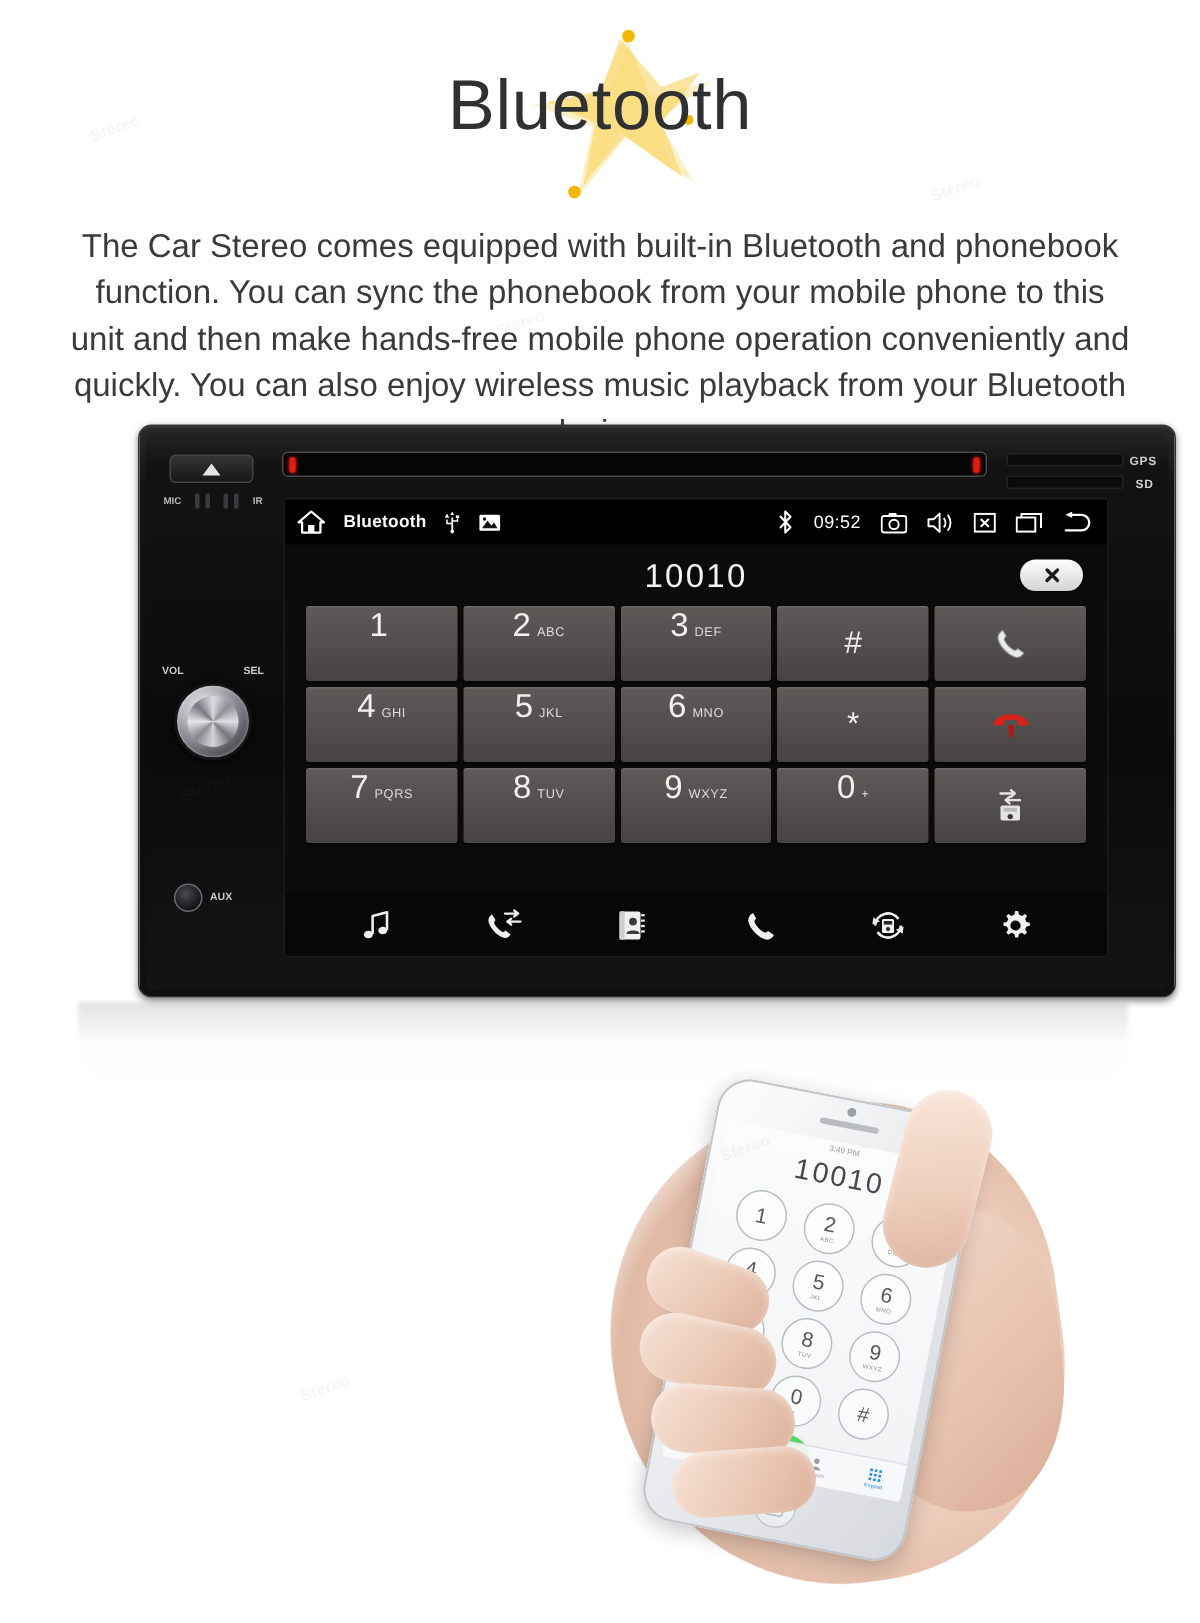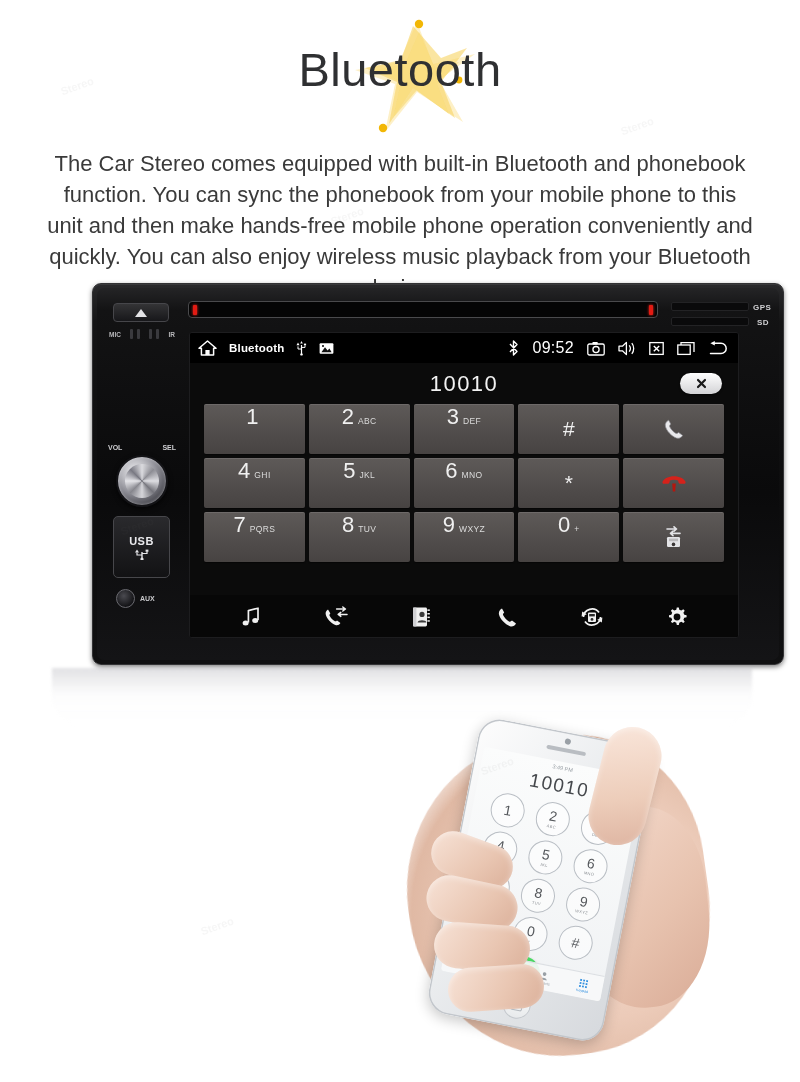--- a/index.html
+++ b/index.html
@@ -161,21 +161,21 @@
   }
 
   .statusbar {
     height: 30px; background: #000; display: flex; align-items: center;
     padding: 0 8px; gap: 0;
   }
   .sb-left { display: flex; align-items: center; gap: 12px; flex: 0 0 auto; }
   .sb-title { color: #fff; font-size: 11.5px; font-weight: 700; letter-spacing: .2px; }
   .sb-spacer { flex: 1 1 auto; }
   .sb-right { display: flex; align-items: center; gap: 13px; }
-  .sb-time { color: #fff; font-size: 16px; font-weight: 400; letter-spacing: .3px; }
+  .sb-time { color: #fff; font-size: 12px; font-weight: 400; letter-spacing: .3px; }
   .sb-icon { display: inline-flex; align-items: center; justify-content: center; }
 
   .dial-area { position: relative; height: 276px; background: #0b0b0b; }
 
   .num-row {
     position: relative; height: 41px;
     display: flex; align-items: center; justify-content: center;
   }
   .dialed-number {
     color: #f2f2f2; font-size: 22px; font-weight: 300; letter-spacing: 1.5px;
@@ -384,31 +384,20 @@
         <span class="lbl">IR</span>
       </div>
 
 
       <div class="vol-sel">
         <span>VOL</span>
         <span>SEL</span>
       </div>
       <div class="knob"></div>
 
-      <div class="usb-slot">
-        <span class="txt">USB</span>
-        <svg width="20" height="11" viewBox="0 0 20 11">
-          <path d="M10 10 V3" stroke="#e6e6e9" stroke-width="1.4" fill="none"></path>
-          <circle cx="10" cy="10" r="1.6" fill="#e6e6e9"></circle>
-          <path d="M10 6 L5 6 L5 3.5" stroke="#e6e6e9" stroke-width="1.2" fill="none"></path>
-          <path d="M10 4.5 L15 4.5 L15 2.5" stroke="#e6e6e9" stroke-width="1.2" fill="none"></path>
-          <rect x="13.6" y="0.6" width="2.8" height="2.2" fill="#e6e6e9"></rect>
-          <polygon points="5,0.6 7,3.4 3,3.4" fill="#e6e6e9"></polygon>
-        </svg>
-      </div>
 
       <div class="aux-row">
         <span class="aux-jack"></span>
         <span class="lbl">AUX</span>
       </div>
     </div>
 
     <div class="screen">
 
       <div class="statusbar">

